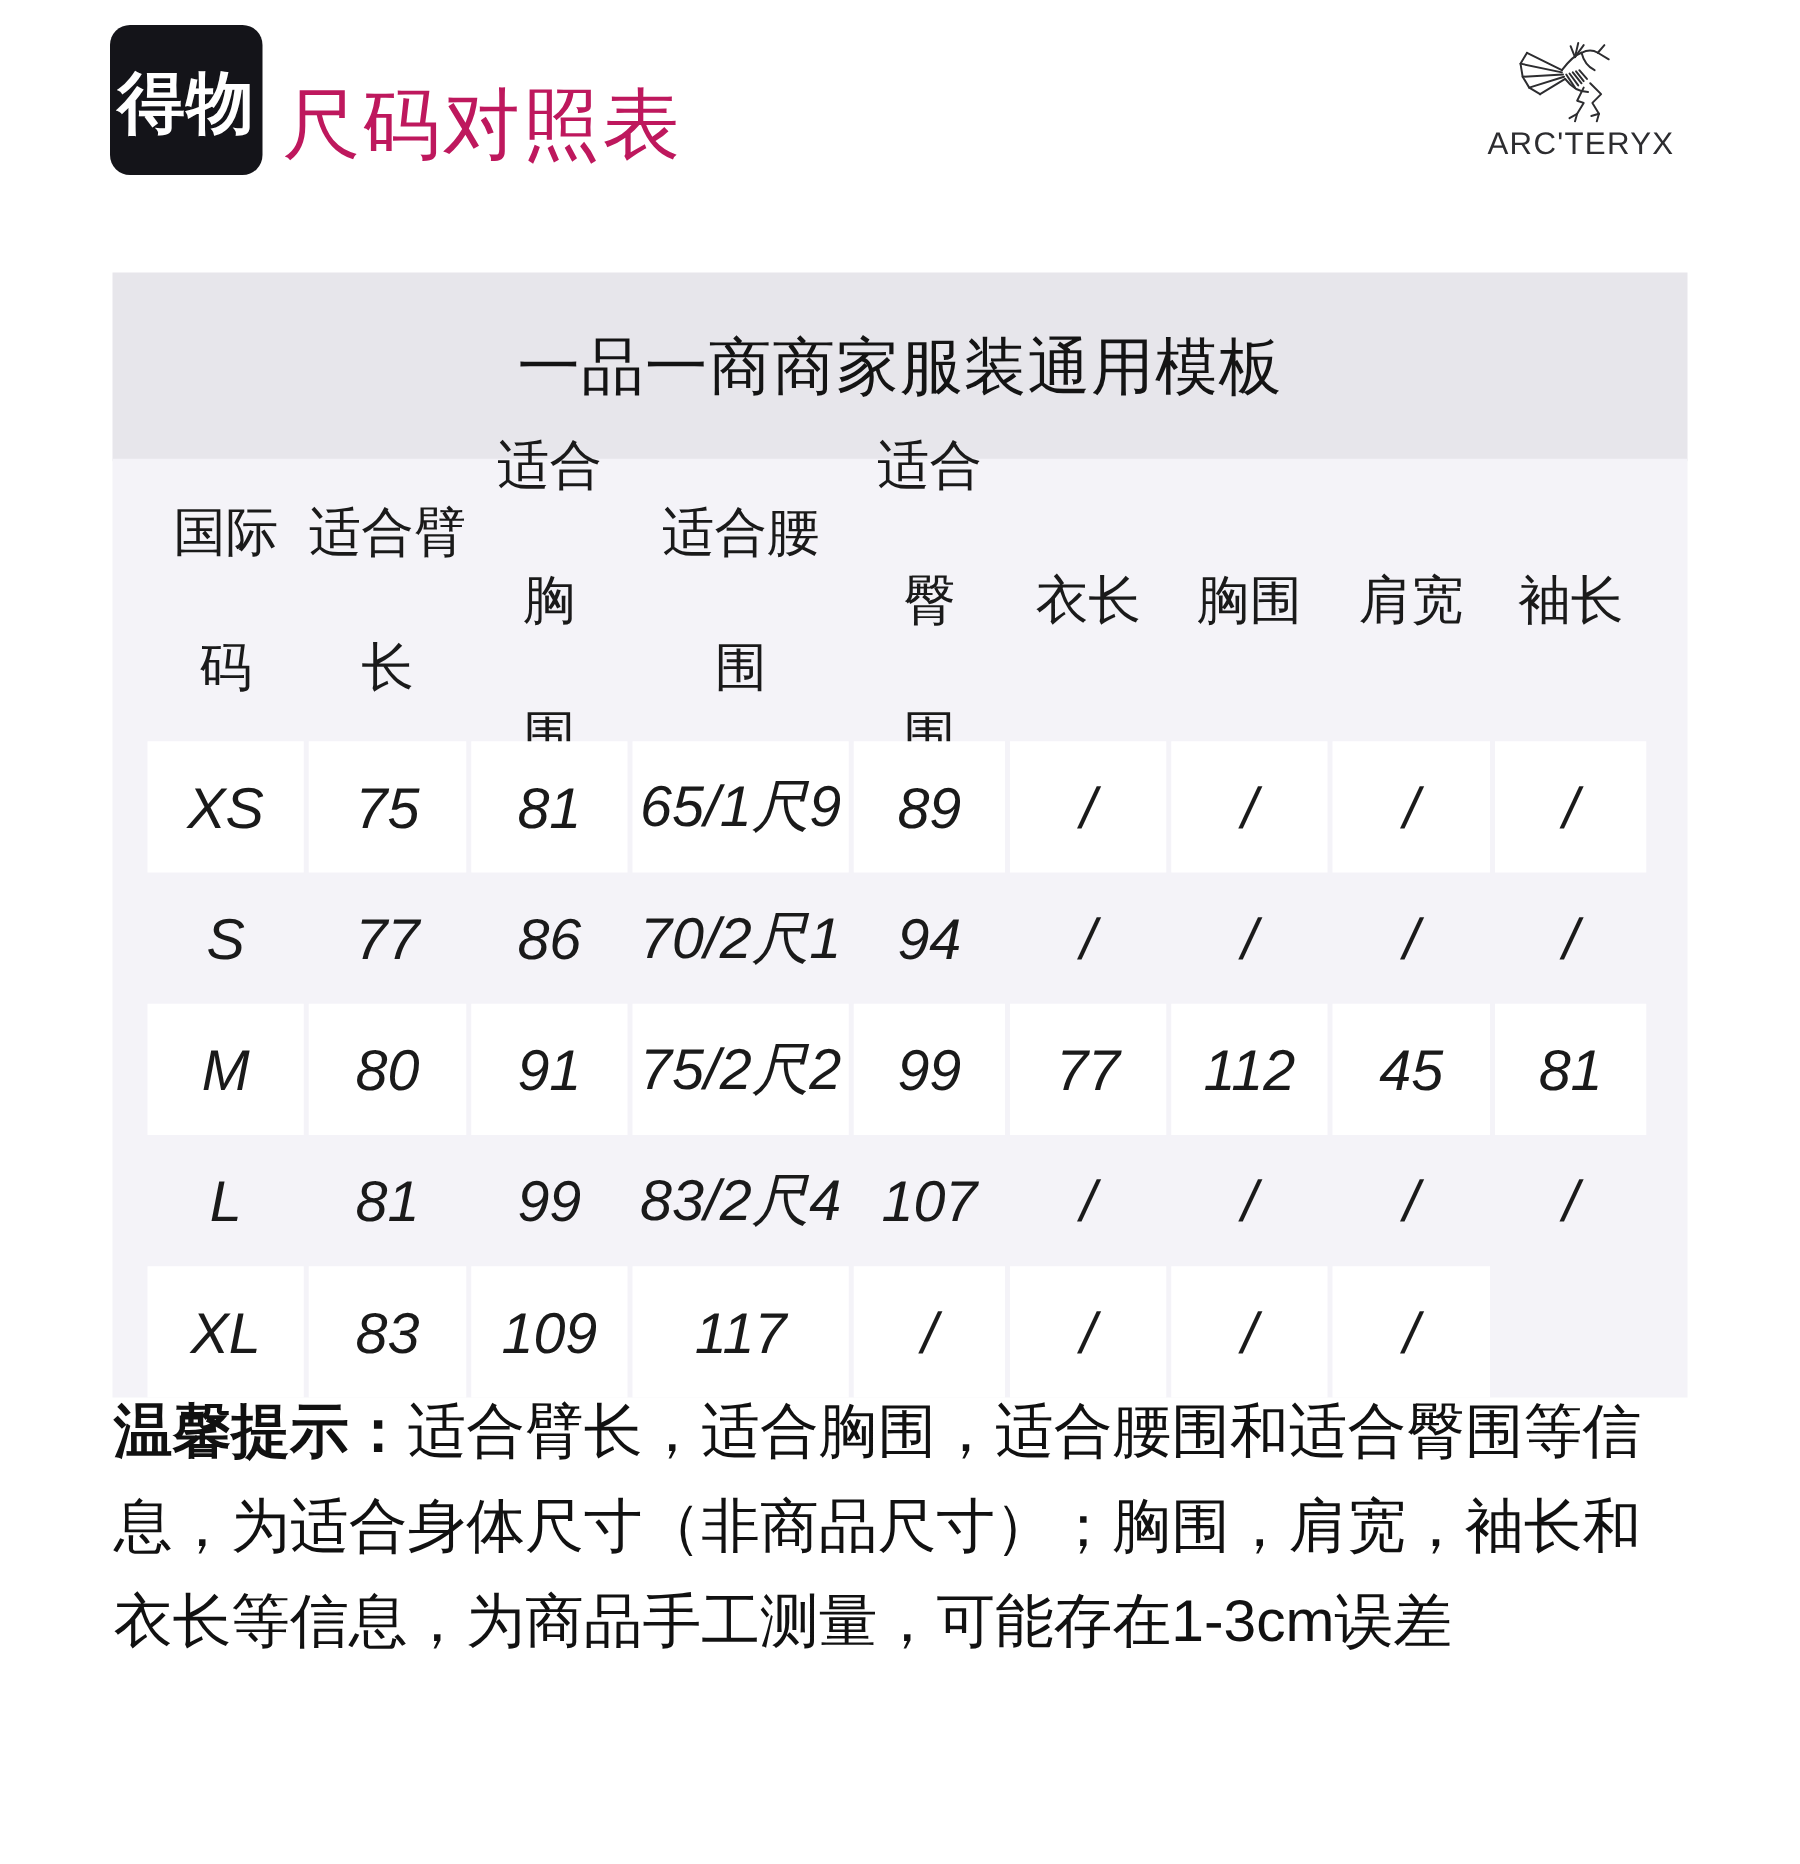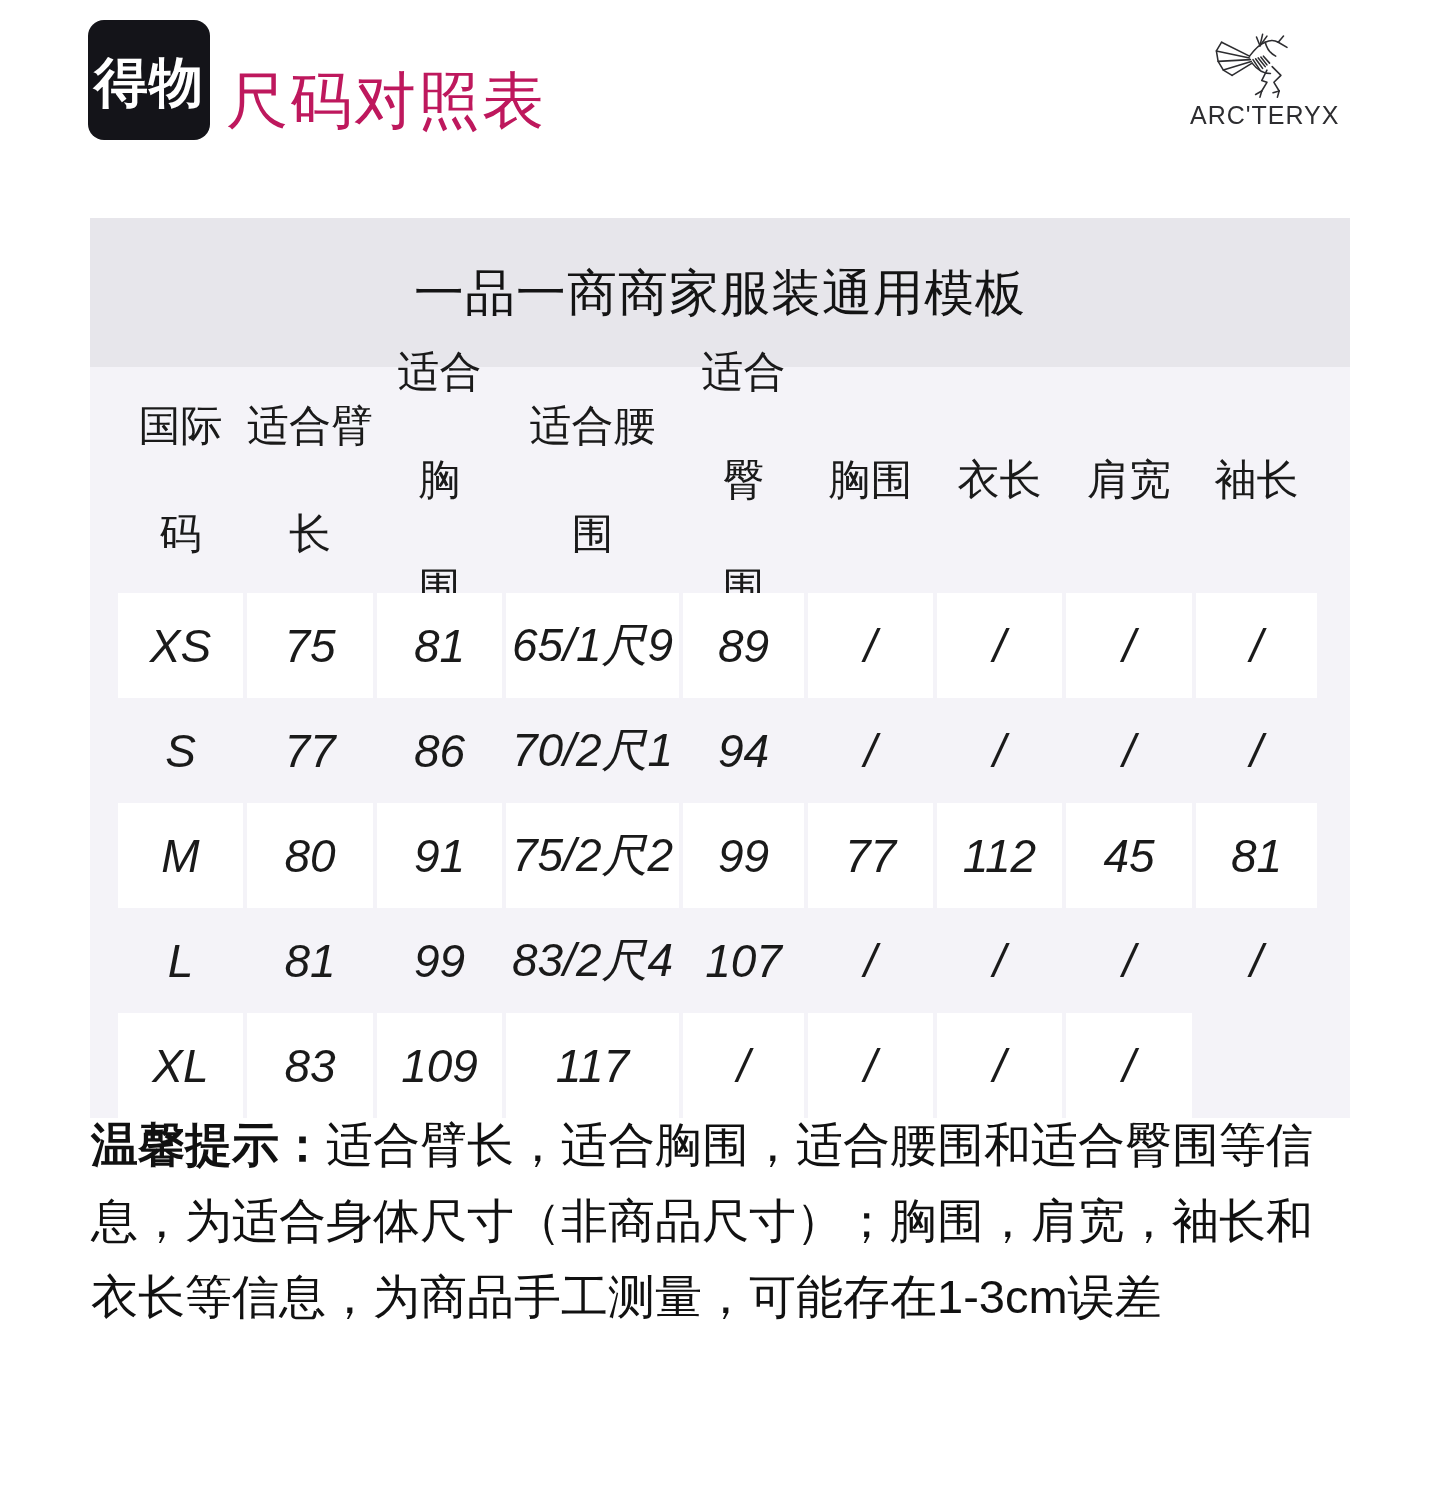--- a/index.html
+++ b/index.html
@@ -114,22 +114,22 @@
 
   <div class="cell hcell">国际码</div>
   <div class="cell hcell">适合臂
 长</div>
   <div class="cell hcell">适合胸
 围</div>
   <div class="cell hcell">适合腰
 围</div>
   <div class="cell hcell">适合臀
 围</div>
+  <div class="cell hcell">衣长</div>
   <div class="cell hcell">胸围</div>
-  <div class="cell hcell">衣长</div>
   <div class="cell hcell">肩宽</div>
   <div class="cell hcell">袖长</div>
 
   <div class="cell dcell w">XS</div>
   <div class="cell dcell w">75</div>
   <div class="cell dcell w">81</div>
   <div class="cell dcell w">65/1尺9</div>
   <div class="cell dcell w">89</div>
   <div class="cell dcell w">/</div>
   <div class="cell dcell w">/</div>

